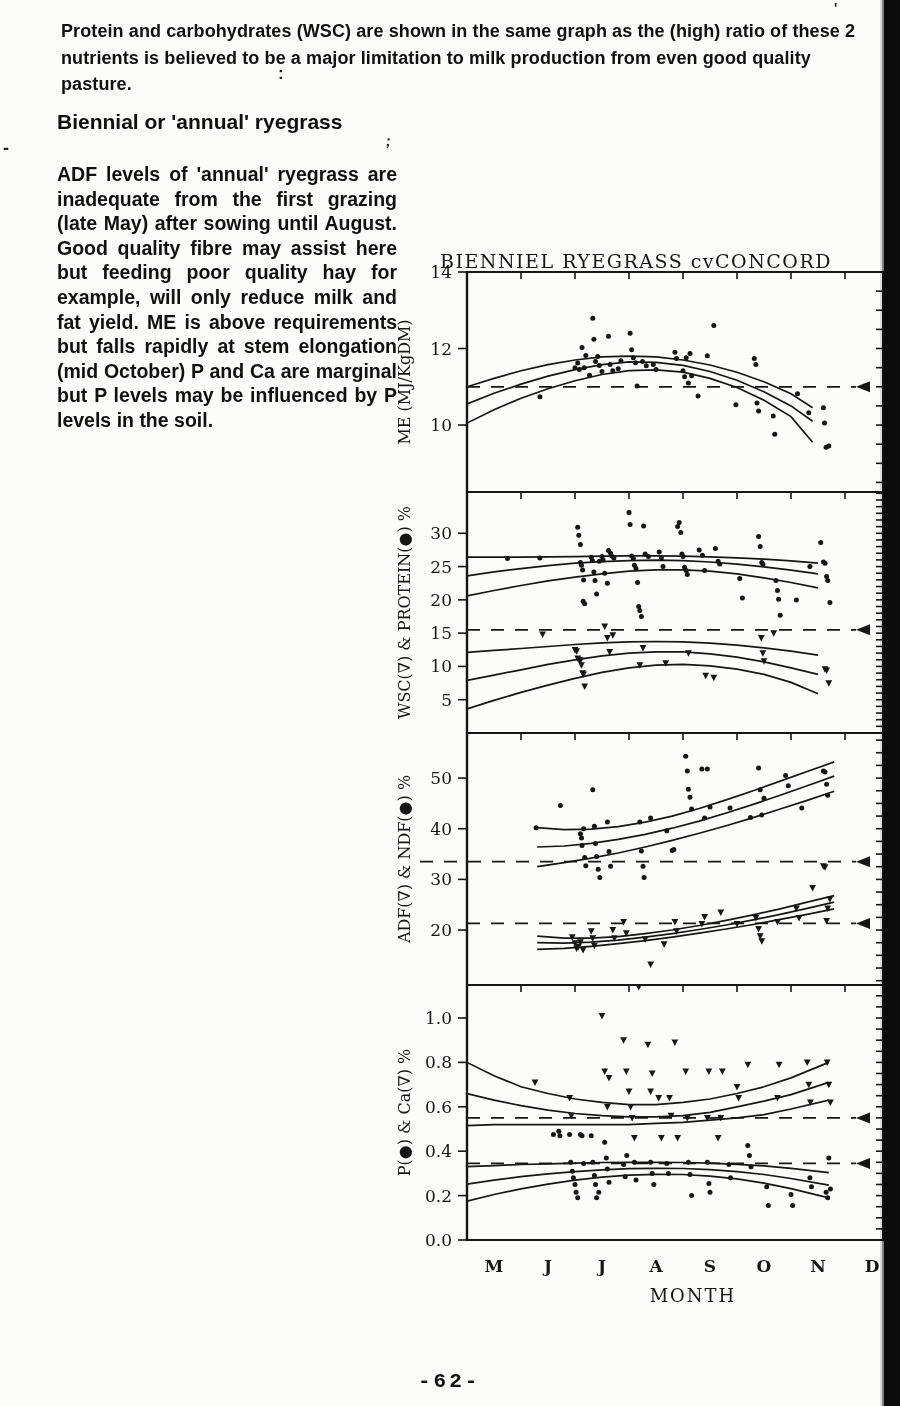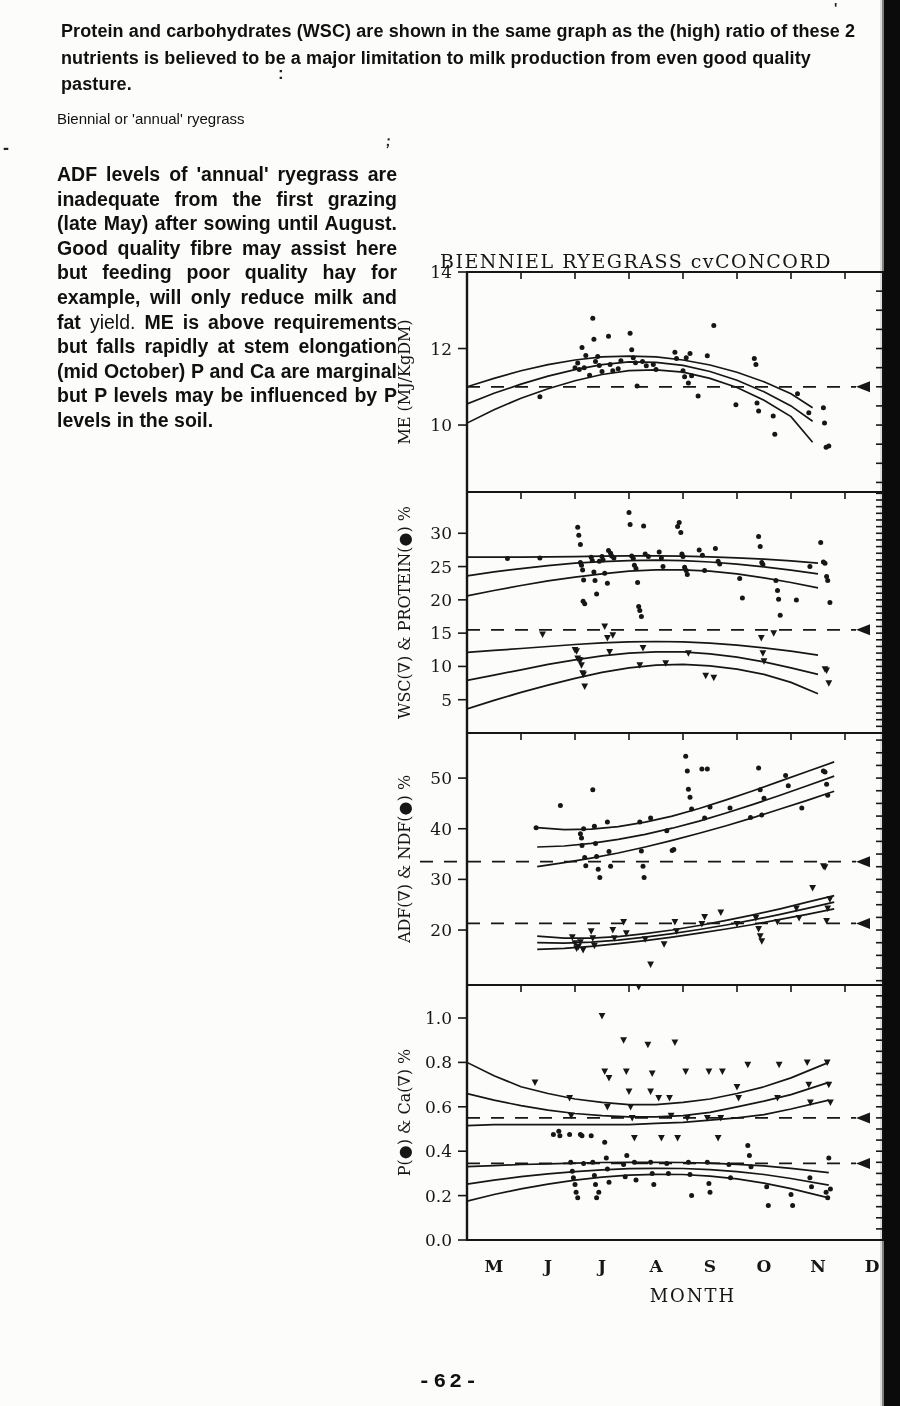--- a/index.html
+++ b/index.html
@@ -2,24 +2,24 @@
 <html style="--ink: #161616; --paper: #fcfcfa;"><head>
 <meta charset="utf-8">
 <style>
   :root{ --ink:#161616; --paper:#fcfcfa; }
   html,body{margin:0;padding:0;}
   body{background:#888;}
   .page{position:relative;width:900px;height:1406px;background:var(--paper);overflow:hidden;
         font-family:"Liberation Sans", sans-serif;color:#101010;}
   .top-para{position:absolute;left:57px;top:14px;width:822px;margin:4px;
             font-size:18px;line-height:26.5px;font-weight:600;letter-spacing:0.1px;}
-  .heading{position:absolute;left:57px;top:110px;margin:0;font-size:15px;font-weight:normal;}
+  .heading{position:absolute;left:57px;top:110px;margin:0;font-size:21px;font-weight:bold;}
   .body-para{position:absolute;left:57px;top:162px;width:340px;margin:0;
              font-size:19.5px;line-height:24.6px;font-weight:600;text-align:justify;}
-  .body-para b{font-weight:400;}
+  .body-para b{font-weight:700;}
   .caption{position:absolute;left:57px;top:479px;width:354px;margin:0;
            font-size:20px;line-height:25.6px;font-weight:bold;text-align:left;}
   .chart{position:absolute;left:390px;top:250px;width:510px;height:1060px;text-align:right;}
   .pagenum{position:absolute;left:418px;top:1370px;font-family:Liberation Mono, monospace;
            font-size:21px;font-weight:bold;letter-spacing:3px;}
   .blackbar{position:absolute;left:884px;top:0;width:16px;height:1406px;background:#0b0b0b;
             box-shadow:-2px 0 0 rgba(10,10,10,0.45), -4px 0 0 rgba(10,10,10,0.12);}
   .stray{position:absolute;color:#222;font-weight:bold;}
   .s1{left:278px;top:64px;font-size:17px;}
   .s2{left:386px;top:132px;font-size:15px;transform:rotate(8deg);}

